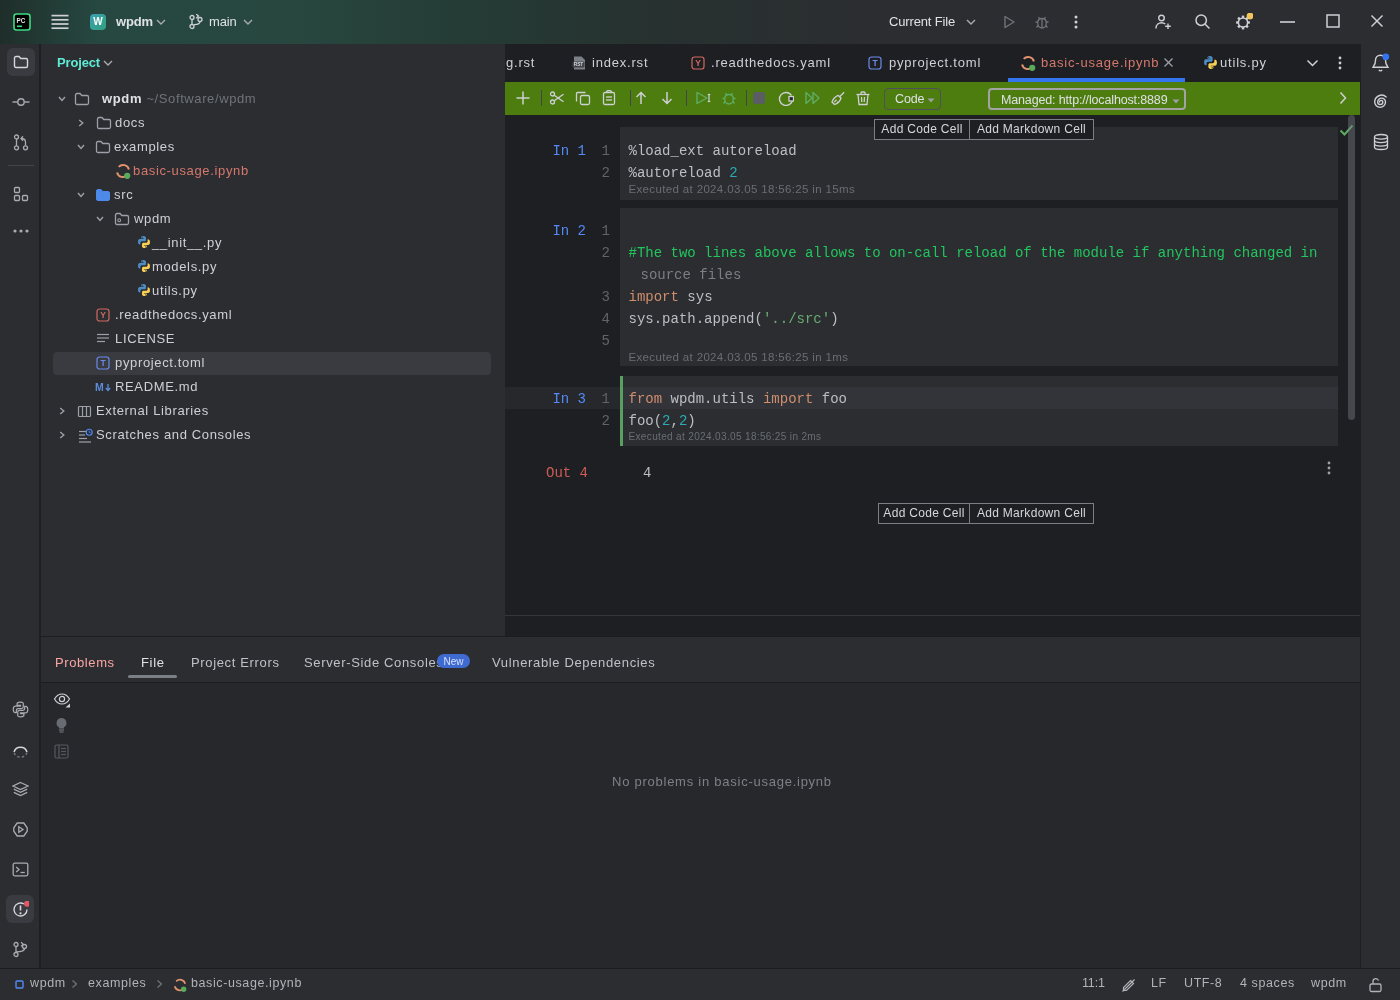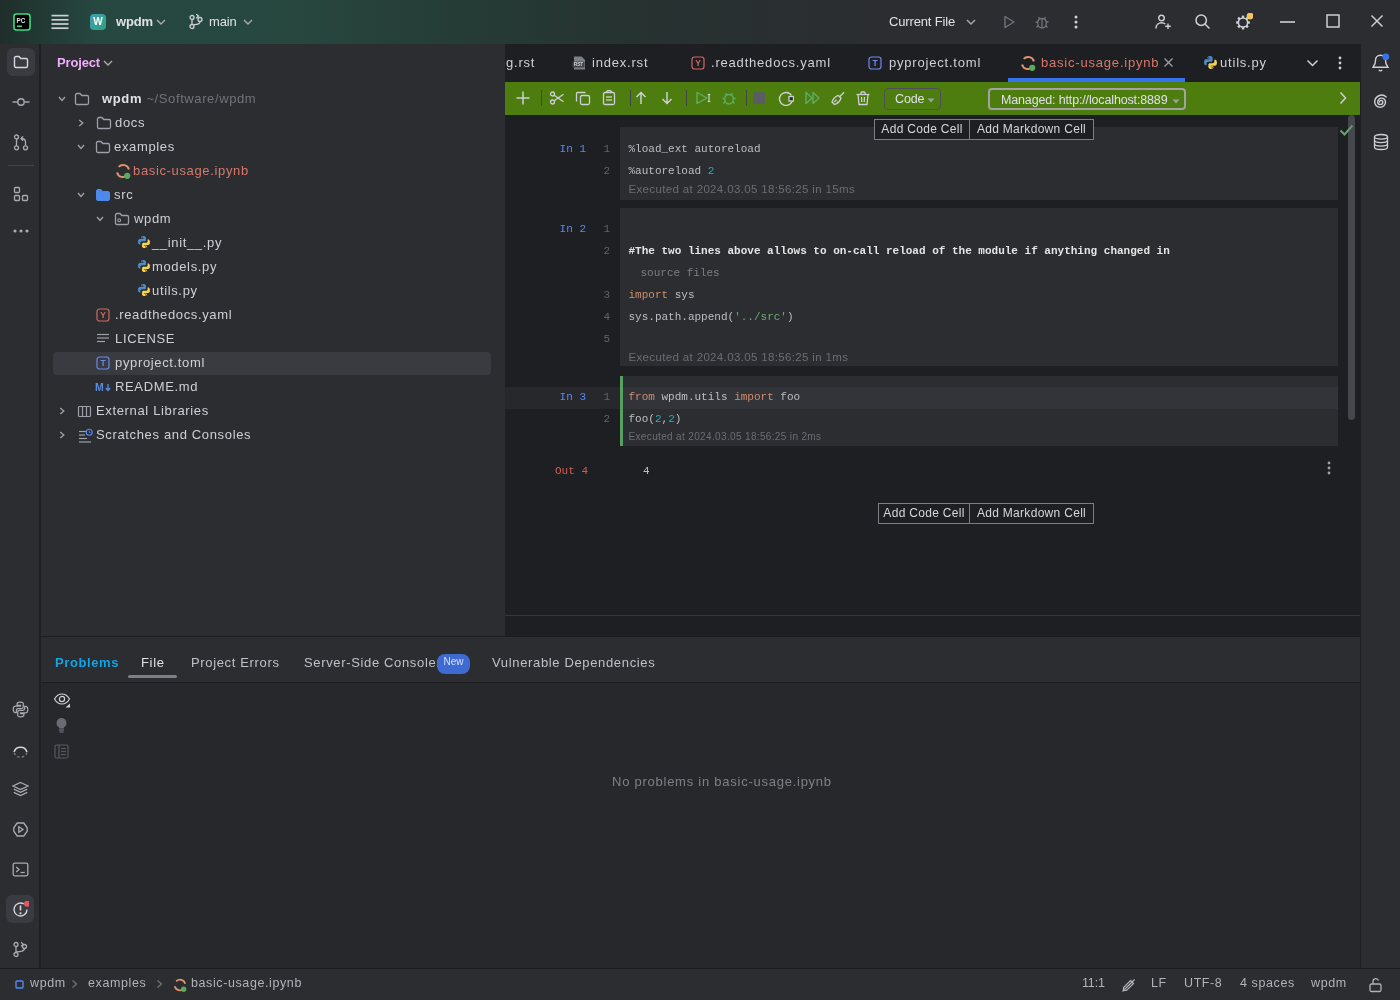--- a/index.html
+++ b/index.html
@@ -5,21 +5,21 @@
   * { margin:0; padding:0; box-sizing:border-box; }
   html,body { width:1400px; height:1000px; overflow:hidden; background:#1e1f22; }
   #root { position:relative; width:1400px; height:1000px; background:#1e1f22;
           font-family:"Liberation Sans",sans-serif; color:#ced0d6; font-size:13px; }
   .abs { position:absolute; }
   svg { display:block; }
   .ui { letter-spacing:-0.15px; }
   .w65 { letter-spacing:0.65px; }
   .w80 { letter-spacing:0.8px; }
   .w60 { letter-spacing:0.6px; }
-  .mono { font-family:"Liberation Mono",monospace; font-size:11px; letter-spacing:0; }
+  .mono { font-family:"Liberation Mono",monospace; font-size:14px; letter-spacing:0; }
 </style>
 </head>
 <body>
 <div id="root">
 
   <div class="abs" id="titlebar" style="left:0;top:0;width:1400px;height:44px;
        background:linear-gradient(90deg,#1f2e2a 0%,#264841 7%,#27473f 21%,#253b35 34%,#273130 47%,#2b2d30 62%,#2b2d30 100%);">
 
     <svg class="abs" style="left:13px;top:13px" width="18" height="18" viewBox="0 0 18 18">
       <rect x="1" y="1" width="16" height="16" rx="2.5" fill="#000" stroke="#3ddc84" stroke-width="1.6"></rect>
@@ -248,21 +248,21 @@
       <symbol id="ico-jup" viewBox="0 0 16 16">
         <path d="M2.6 10.8 a 6 6 0 0 0 10.6 0.2" fill="none" stroke="#e0926c" stroke-width="2" transform="rotate(14 8 8)"></path>
         <path d="M13.4 5.2 a 6 6 0 0 0 -10.6 -0.2" fill="none" stroke="#e0926c" stroke-width="2" transform="rotate(14 8 8)"></path>
         <circle cx="12.2" cy="12.8" r="3.1" fill="#57ab5a"></circle>
       </symbol>
     </defs>
   </svg>
 
   <div class="abs" id="projectpanel" style="left:41px;top:44px;width:464px;height:592px;background:#2b2d30;">
 
-    <div class="abs ui" style="left:16px;top:11px;font-weight:600;color:#f0abfc;">Project</div>
+    <div class="abs ui" style="left:16px;top:11px;font-weight:600;color:#5eead4;">Project</div>
     <svg class="abs" style="left:62px;top:16px" width="10" height="6" viewBox="0 0 10 6">
       <polyline points="1,1 5,5 9,1" fill="none" stroke="#a8abb0" stroke-width="1.4"></polyline>
     </svg>
 
     <div class="abs" style="left:12px;top:308px;width:438px;height:23px;border-radius:4px;background:#393b40;"></div>
 
     <svg class="abs" style="left:16px;top:50px" width="10" height="10" viewBox="0 0 10 10">
         <polyline points="2,3 5,6.5 8,3" fill="none" stroke="#9da0a8" stroke-width="1.4"></polyline>
       </svg>
     <svg class="abs" style="left:35px;top:74px" width="10" height="10" viewBox="0 0 10 10">
@@ -535,21 +535,21 @@
     <div class="abs mono" style="left:123.5px;top:120.5px;color:#bcbec4;">%autoreload <span style="color:#2aacb8">2</span></div>
     <div class="abs ui" style="left:123.5px;top:139px;font-size:11.5px;color:#696e74;letter-spacing:0.35px;">Executed at 2024.03.05 18:56:25 in 15ms</div>
 
     <div class="abs" style="left:115px;top:164px;width:718px;height:158px;background:#2b2d30;"></div>
     <div class="abs mono" style="left:0;top:179px;width:81px;text-align:right;color:#548af7;">In 2</div>
     <div class="abs mono" style="left:0;top:179px;width:105px;text-align:right;color:#606468;">1</div>
     <div class="abs mono" style="left:0;top:201px;width:105px;text-align:right;color:#606468;">2</div>
     <div class="abs mono" style="left:0;top:245px;width:105px;text-align:right;color:#606468;">3</div>
     <div class="abs mono" style="left:0;top:267px;width:105px;text-align:right;color:#606468;">4</div>
     <div class="abs mono" style="left:0;top:289px;width:105px;text-align:right;color:#606468;">5</div>
-    <div class="abs mono" style="left:123.5px;top:201px;color:#e5e5e5;font-weight:bold;">#The two lines above allows to on-call reload of the module if anything changed in</div>
+    <div class="abs mono" style="left:123.5px;top:201px;color:#22c55e;">#The two lines above allows to on-call reload of the module if anything changed in</div>
     <div class="abs mono" style="left:135.5px;top:223px;color:#7a7e85;">source files</div>
     <div class="abs mono" style="left:123.5px;top:245px;color:#bcbec4;"><span style="color:#cf8e6d">import</span> sys</div>
     <div class="abs mono" style="left:123.5px;top:267px;color:#bcbec4;">sys.path.append(<span style="color:#6aab73">'../src'</span>)</div>
     <div class="abs ui" style="left:123.5px;top:307px;font-size:11.5px;color:#696e74;letter-spacing:0.35px;">Executed at 2024.03.05 18:56:25 in 1ms</div>
 
     <div class="abs" style="left:115px;top:332px;width:718px;height:70px;background:#2b2d30;"></div>
     <div class="abs" style="left:0;top:342.5px;width:115px;height:22px;background:#26282c;"></div>
     <div class="abs" style="left:118px;top:342.5px;width:715px;height:22px;background:#323439;"></div>
     <div class="abs" style="left:115px;top:332px;width:3px;height:70px;background:#57a05f;"></div>
     <div class="abs mono" style="left:0;top:346.5px;width:81px;text-align:right;color:#548af7;">In 3</div>
@@ -594,26 +594,26 @@
         <ellipse cx="9" cy="3.8" rx="6.5" ry="2.3"></ellipse>
         <path d="M2.5 3.8 V14.2 a6.5 2.3 0 0 0 13 0 V3.8"></path>
         <path d="M2.5 7.3 a6.5 2.3 0 0 0 13 0"></path>
         <path d="M2.5 10.8 a6.5 2.3 0 0 0 13 0"></path>
       </g>
     </svg>
   </div>
 
   <div class="abs" id="bottompanel" style="left:41px;top:636px;width:1319px;height:332px;background:#26282b;border-top:1px solid #1b1d20;">
     <div class="abs" style="left:0;top:0;width:1319px;height:46px;background:#2b2d30;border-bottom:1px solid #1b1d20;"></div>
-    <div class="abs ui w60" style="left:14px;top:18px;font-weight:700;color:#0ea5e9;">Problems</div>
+    <div class="abs ui w60" style="left:14px;top:18px;font-weight:400;color:#fca5a5;">Problems</div>
     <div class="abs ui w65" style="left:100px;top:18px;color:#dfe1e5;">File</div>
     <div class="abs" style="left:87px;top:38px;width:49px;height:3px;border-radius:1.5px;background:#7a7e85;"></div>
     <div class="abs ui w65" style="left:150px;top:18px;color:#bfc1c7;">Project Errors</div>
     <div class="abs ui w65" style="left:263px;top:18px;color:#bfc1c7;">Server-Side Consoles</div>
-    <div class="abs" style="left:396px;top:17px;width:33px;height:20px;border-radius:8px;background:#3f6ad1;color:#d6e1fb;font-size:10px;text-align:center;line-height:16px;">New</div>
+    <div class="abs" style="left:396px;top:17px;width:33px;height:14px;border-radius:8px;background:#3f6ad1;color:#d6e1fb;font-size:10px;text-align:center;line-height:16px;">New</div>
     <div class="abs ui w65" style="left:451px;top:18px;color:#bfc1c7;">Vulnerable Dependencies</div>
 
     <svg class="abs" style="left:12px;top:55px" width="18" height="16" viewBox="0 0 18 16">
       <g fill="none" stroke="#ced0d6" stroke-width="1.2">
         <path d="M1.5 7 C3.5 3.5 6 2 9 2 s5.5 1.5 7.5 5 C14.5 10.5 12 12 9 12 S3.5 10.5 1.5 7 Z"></path>
         <circle cx="9" cy="7" r="2.6"></circle>
       </g>
       <path d="M12.5 15.5 L17 15.5 L17 11.5 Z" fill="#ced0d6"></path>
     </svg>
     <svg class="abs" style="left:13px;top:80px" width="15" height="16" viewBox="0 0 15 16">

